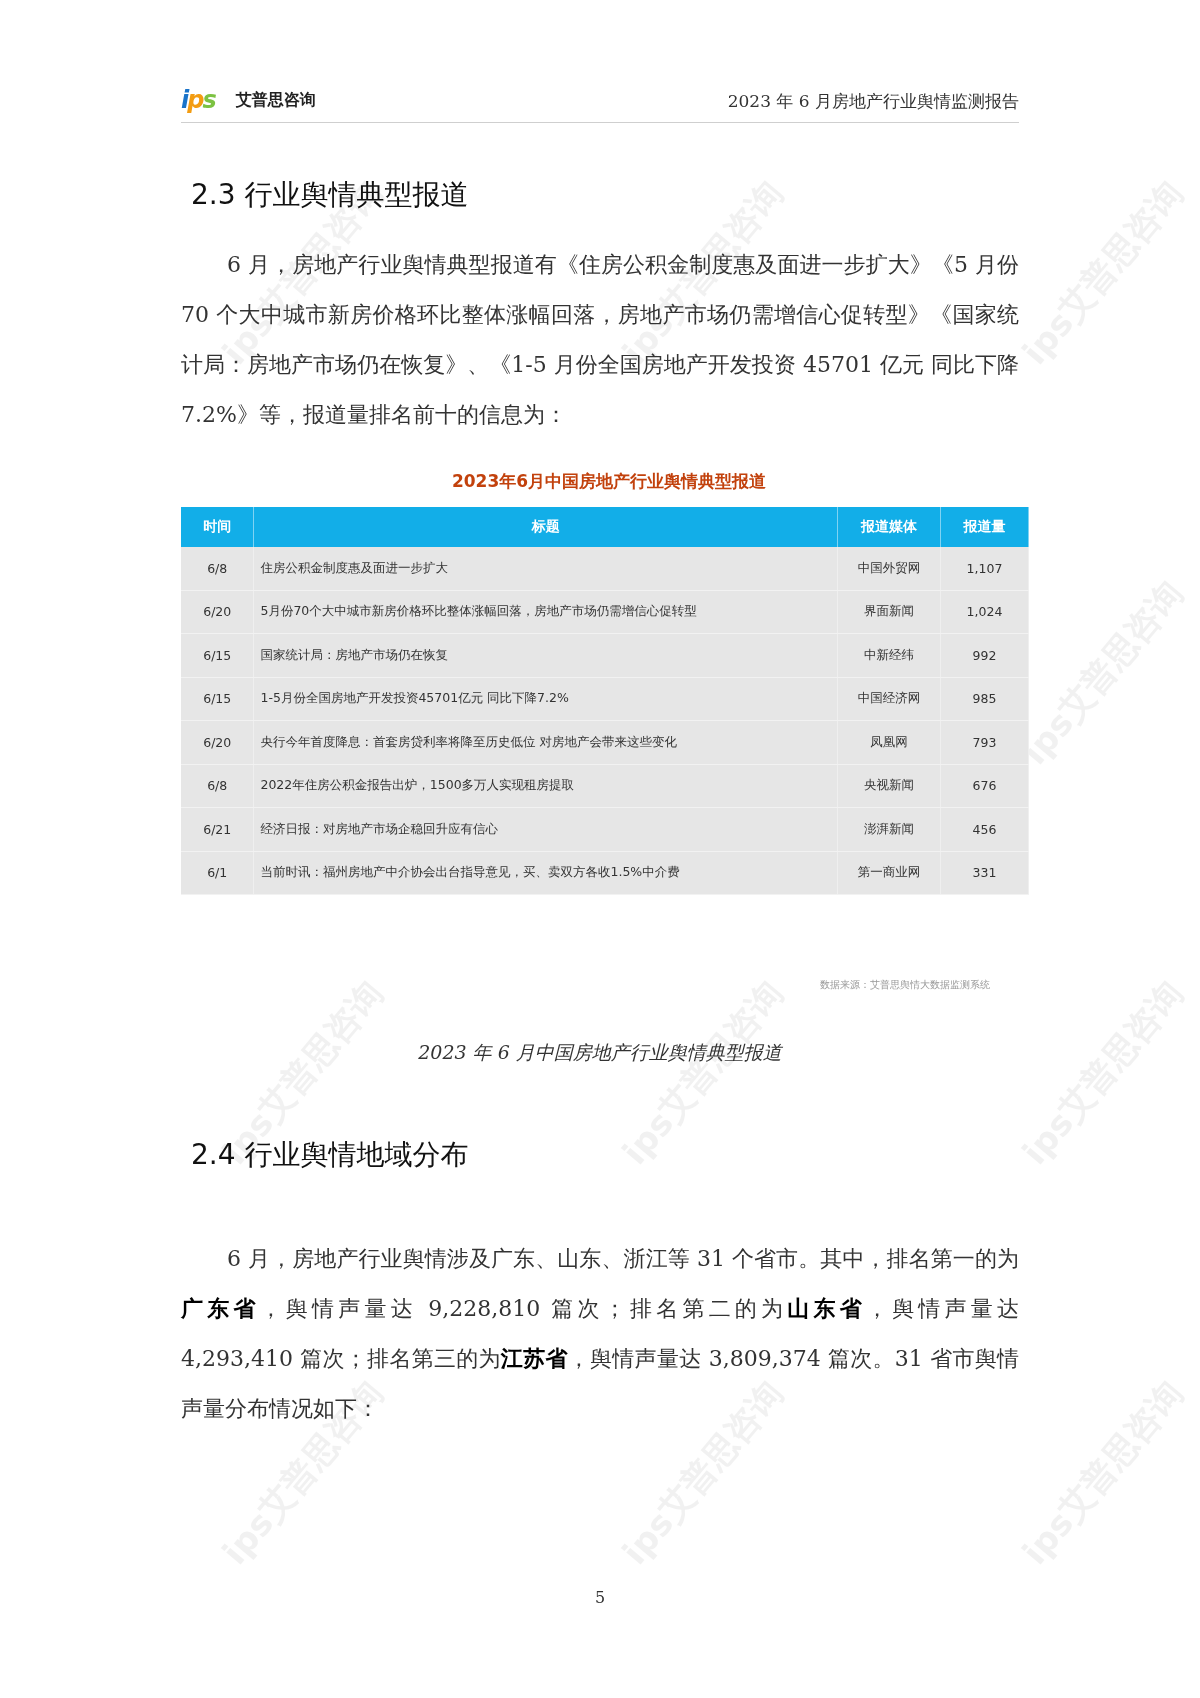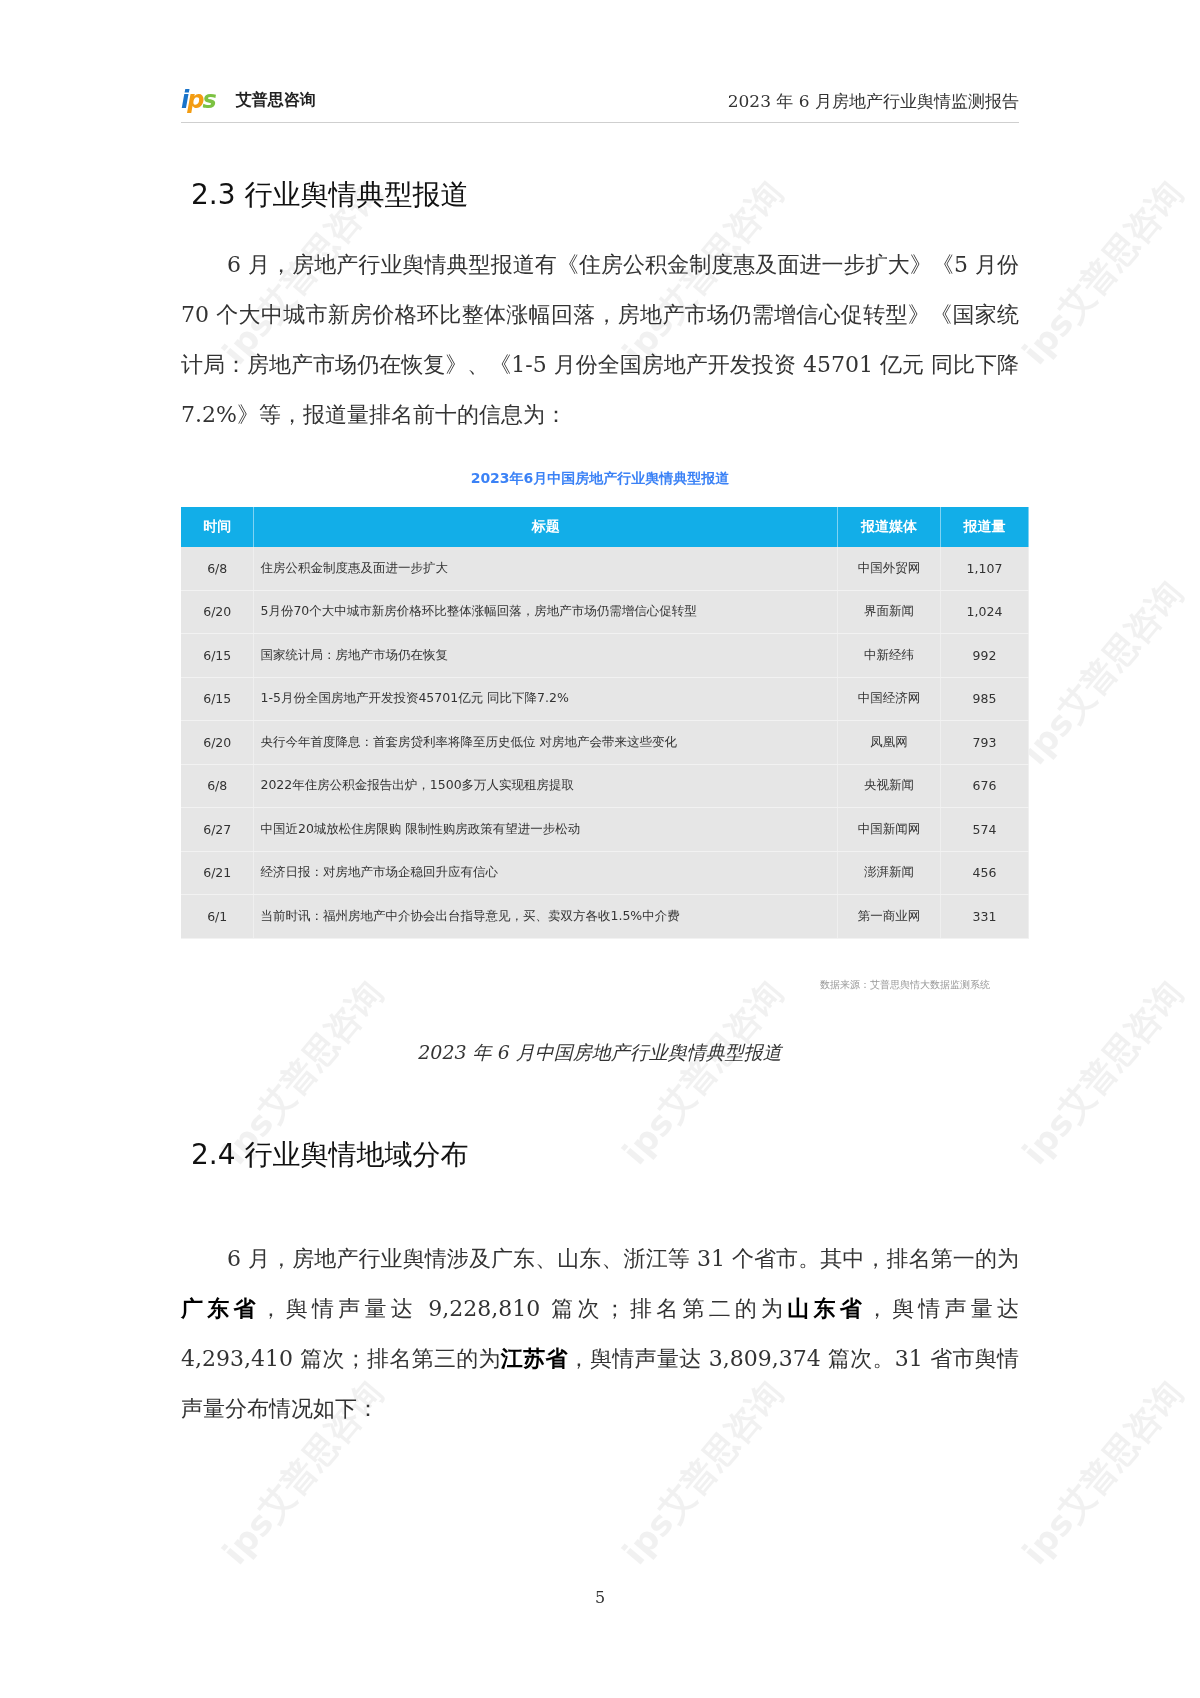--- a/index.html
+++ b/index.html
@@ -12,22 +12,22 @@
   .logo-mark { font-family:"DejaVu Sans",sans-serif; font-style:italic; font-weight:bold; font-size:24px; color:#1a73c9; letter-spacing:-2px; }
   .logo-mark .dot1 { color:#f39c12; }
   .logo-mark .dot2 { color:#7cc242; }
   .logo-text { font-family:"DejaVu Sans",sans-serif; font-weight:bold; font-size:16px; color:#222; margin-left:21px; }
   .header-title { position:absolute; right:0; top:8px; font-size:17px; color:#333; }
   h2 { position:absolute; left:175px; margin:16px; font-family:"DejaVu Sans","Liberation Sans",sans-serif;
        font-weight:normal; font-size:28px; color:#111; }
   .para { position:absolute; left:181px; width:838px; font-size:22px; line-height:50px; color:#333; text-align:justify; margin:0; }
   .para .indent { display:inline-block; width:46px; }
   .para b { font-family:"DejaVu Sans",sans-serif; color:#000; }
-  .table-title { position:absolute; left:181px; width:838px; top:470px; text-align:center;
-                 font-family:"DejaVu Sans",sans-serif; font-weight:bold; font-size:14px; color:#3b82f6; }
+  .table-title { position:absolute; left:190px; width:838px; top:470px; text-align:center;
+                 font-family:"DejaVu Sans",sans-serif; font-weight:bold; font-size:17px; color:#c2410c; }
   table.rep { position:absolute; left:181px; top:507px; width:848px; border-collapse:collapse;
               font-family:"DejaVu Sans","Liberation Sans",sans-serif; font-size:12.5px; color:#333; }
   table.rep th { background:#12aee8; color:#fff; height:38px; font-weight:bold; font-size:14px;
                  border-right:1px solid #7fd3f3; }
   table.rep td { background:#e6e6e6; height:40.5px; border-bottom:1px solid #f2f2f2; border-right:1px solid #efefef; }
   table.rep td.c { text-align:center; }
   table.rep td.t { padding-left:6px; text-align:left; }
   .source { position:absolute; left:820px; top:978px; font-family:"DejaVu Sans",sans-serif; font-size:10px; color:#999; }
   .caption { position:absolute; left:181px; width:838px; top:1040px; text-align:center; font-style:italic; font-size:19px; color:#333; }
   .page-num { position:absolute; left:0; width:1200px; top:1588px; text-align:center; font-size:16px; color:#333; }
@@ -109,26 +109,20 @@
       <td class="c">凤凰网</td>
       <td class="c">793</td>
     </tr>
     <tr>
       <td class="c">6/8</td>
       <td class="t">2022年住房公积金报告出炉，1500多万人实现租房提取</td>
       <td class="c">央视新闻</td>
       <td class="c">676</td>
     </tr>
     <tr>
-      <td class="c">6/27</td>
-      <td class="t">中国近20城放松住房限购 限制性购房政策有望进一步松动</td>
-      <td class="c">中国新闻网</td>
-      <td class="c">574</td>
-    </tr>
-    <tr>
       <td class="c">6/21</td>
       <td class="t">经济日报：对房地产市场企稳回升应有信心</td>
       <td class="c">澎湃新闻</td>
       <td class="c">456</td>
     </tr>
     <tr>
       <td class="c">6/1</td>
       <td class="t">当前时讯：福州房地产中介协会出台指导意见，买、卖双方各收1.5%中介费</td>
       <td class="c">第一商业网</td>
       <td class="c">331</td>

